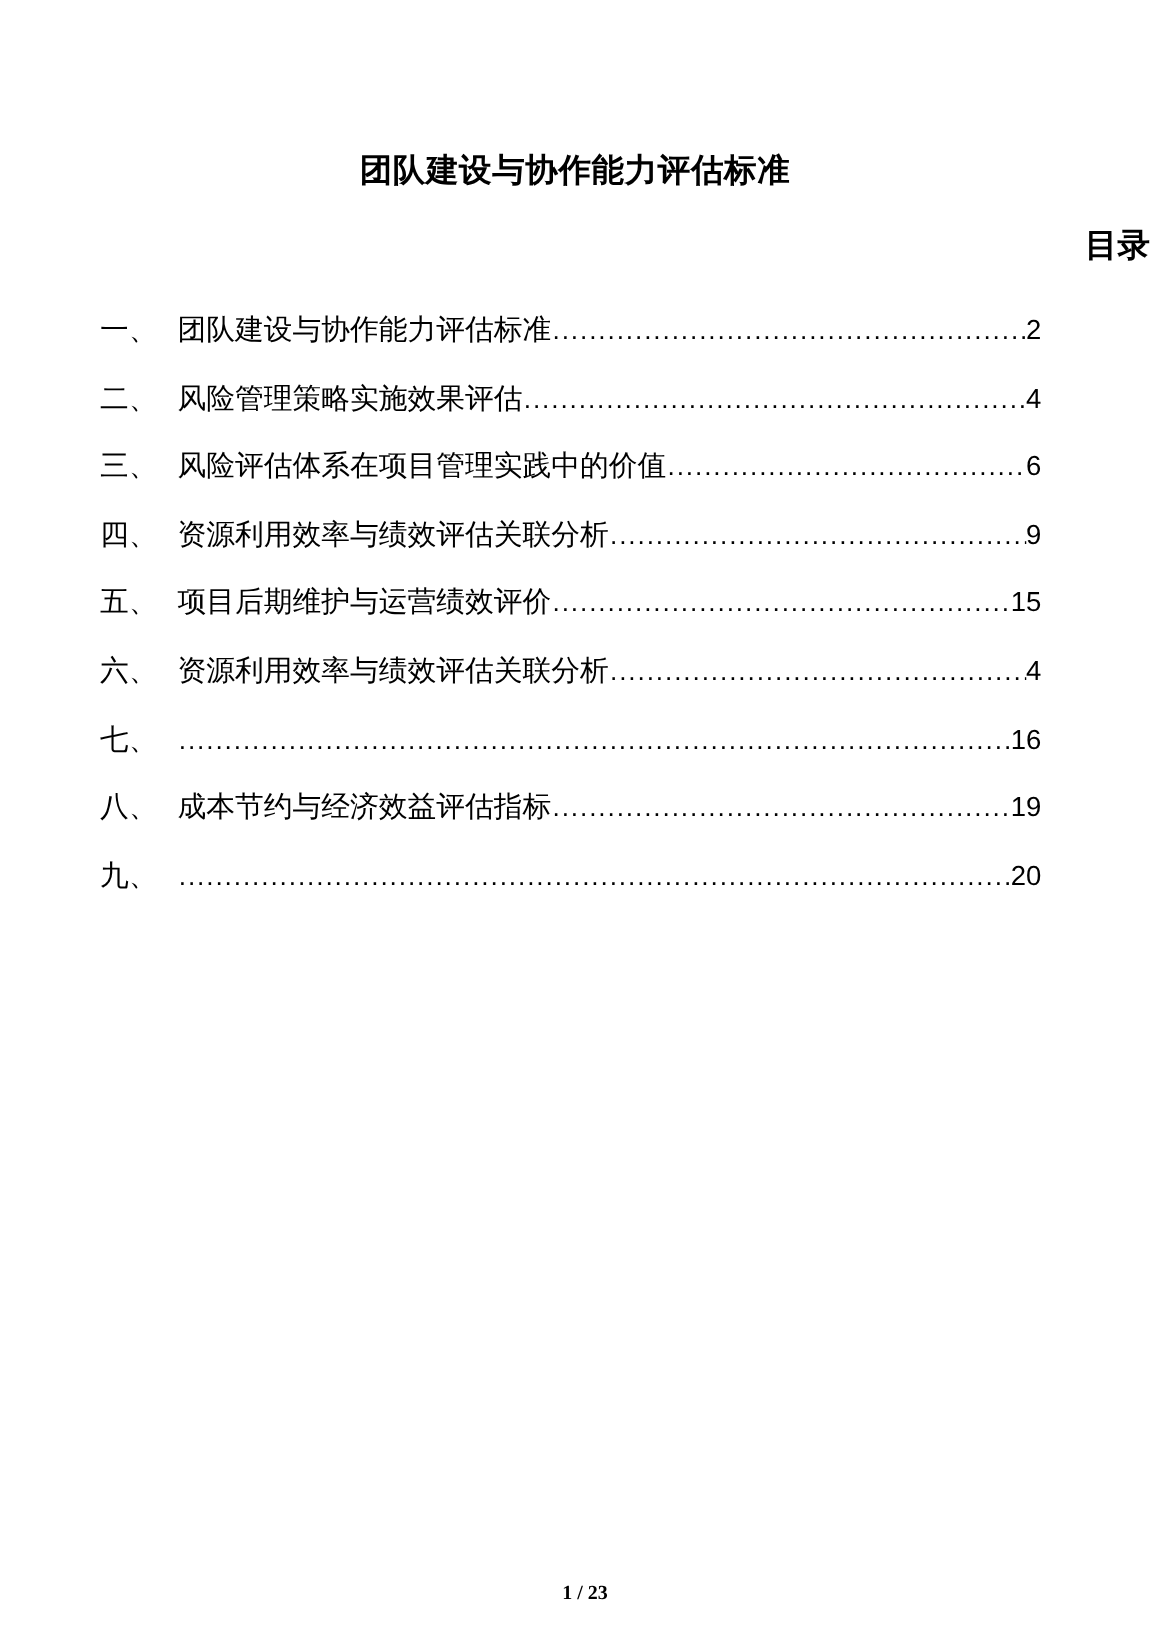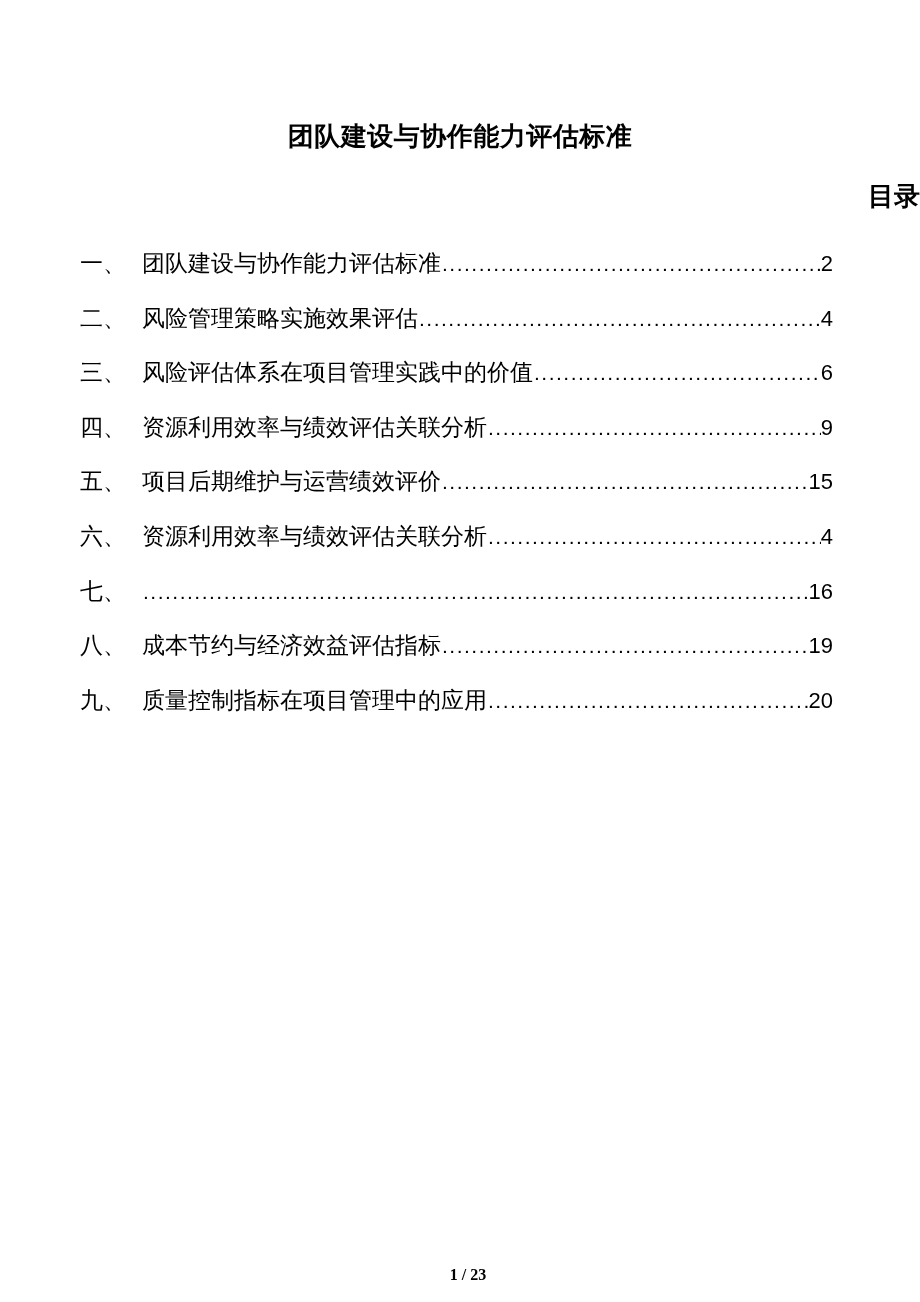--- a/index.html
+++ b/index.html
@@ -128,21 +128,20 @@
         <span class="toc-page">16</span>
       </div>
       <div class="toc-row">
         <span class="toc-num">八、</span>
         <span class="toc-text">成本节约与经济效益评估指标</span>
         <span class="toc-leader">........................................................................................................................................................................................................</span>
         <span class="toc-page">19</span>
       </div>
       <div class="toc-row">
         <span class="toc-num">九、</span>
-        <span class="toc-text">质量控制指标在项目管理中的应用</span>
         <span class="toc-leader">........................................................................................................................................................................................................</span>
         <span class="toc-page">20</span>
       </div>
     </nav>
 
   <div class="footer">
     <span>1 / 23</span>
   </div>
 </div>
 

